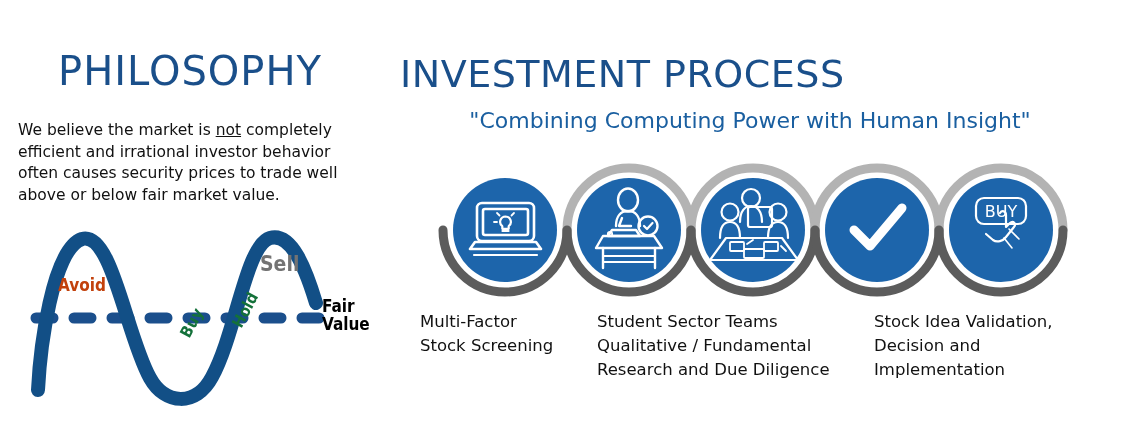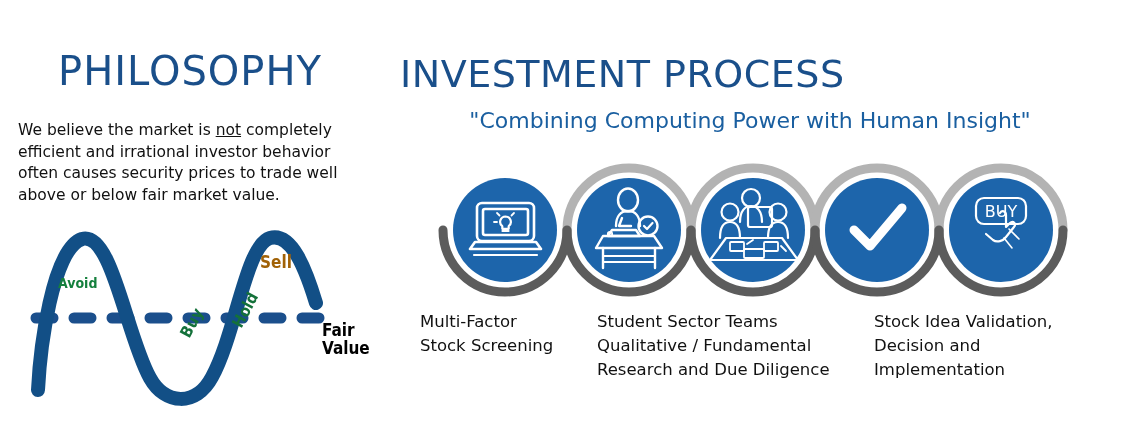--- a/index.html
+++ b/index.html
@@ -24,29 +24,29 @@
   }
   #philosophy-body u{}
 
   
   #wave-chart{position:absolute;left:0px;top:215px;width:400px;height:200px;}
   .wave-label{
     position:absolute;
     font-family:"DejaVu Sans Condensed","DejaVu Sans","Liberation Sans",sans-serif;
     font-weight:700;white-space:nowrap;
   }
-  #label-avoid{left:58px;top:275px;font-size:14px;color:#15803d;}
-  #label-sell{left:260px;top:252px;font-size:17px;color:#a16207;}
+  #label-avoid{left:58px;top:275px;font-size:17px;color:#c2410c;}
+  #label-sell{left:260px;top:252px;font-size:21px;color:#737373;}
   #label-buy{left:176px;top:332px;font-size:16px;color:#14713a;
     transform:rotate(-62deg);transform-origin:left top;}
   #label-hold{left:228px;top:322px;font-size:16px;color:#14713a;
     transform:rotate(-62deg);transform-origin:left top;}
   #label-fair-value{
     left:322px;top:297px;font-size:17px;color:#000000;line-height:18px;
-    text-align:left;font-weight:700;margin-top:24px;
+    text-align:left;font-weight:700;
   }
 
   
   #process-title{
     position:absolute;left:400px;top:52px;width:700px;text-align:left;
     font-size:38px;font-weight:400;letter-spacing:.5px;color:#1a4f8a;
     white-space:nowrap;
   }
   #process-subtitle{
     position:absolute;left:400px;top:108px;width:700px;text-align:center;

